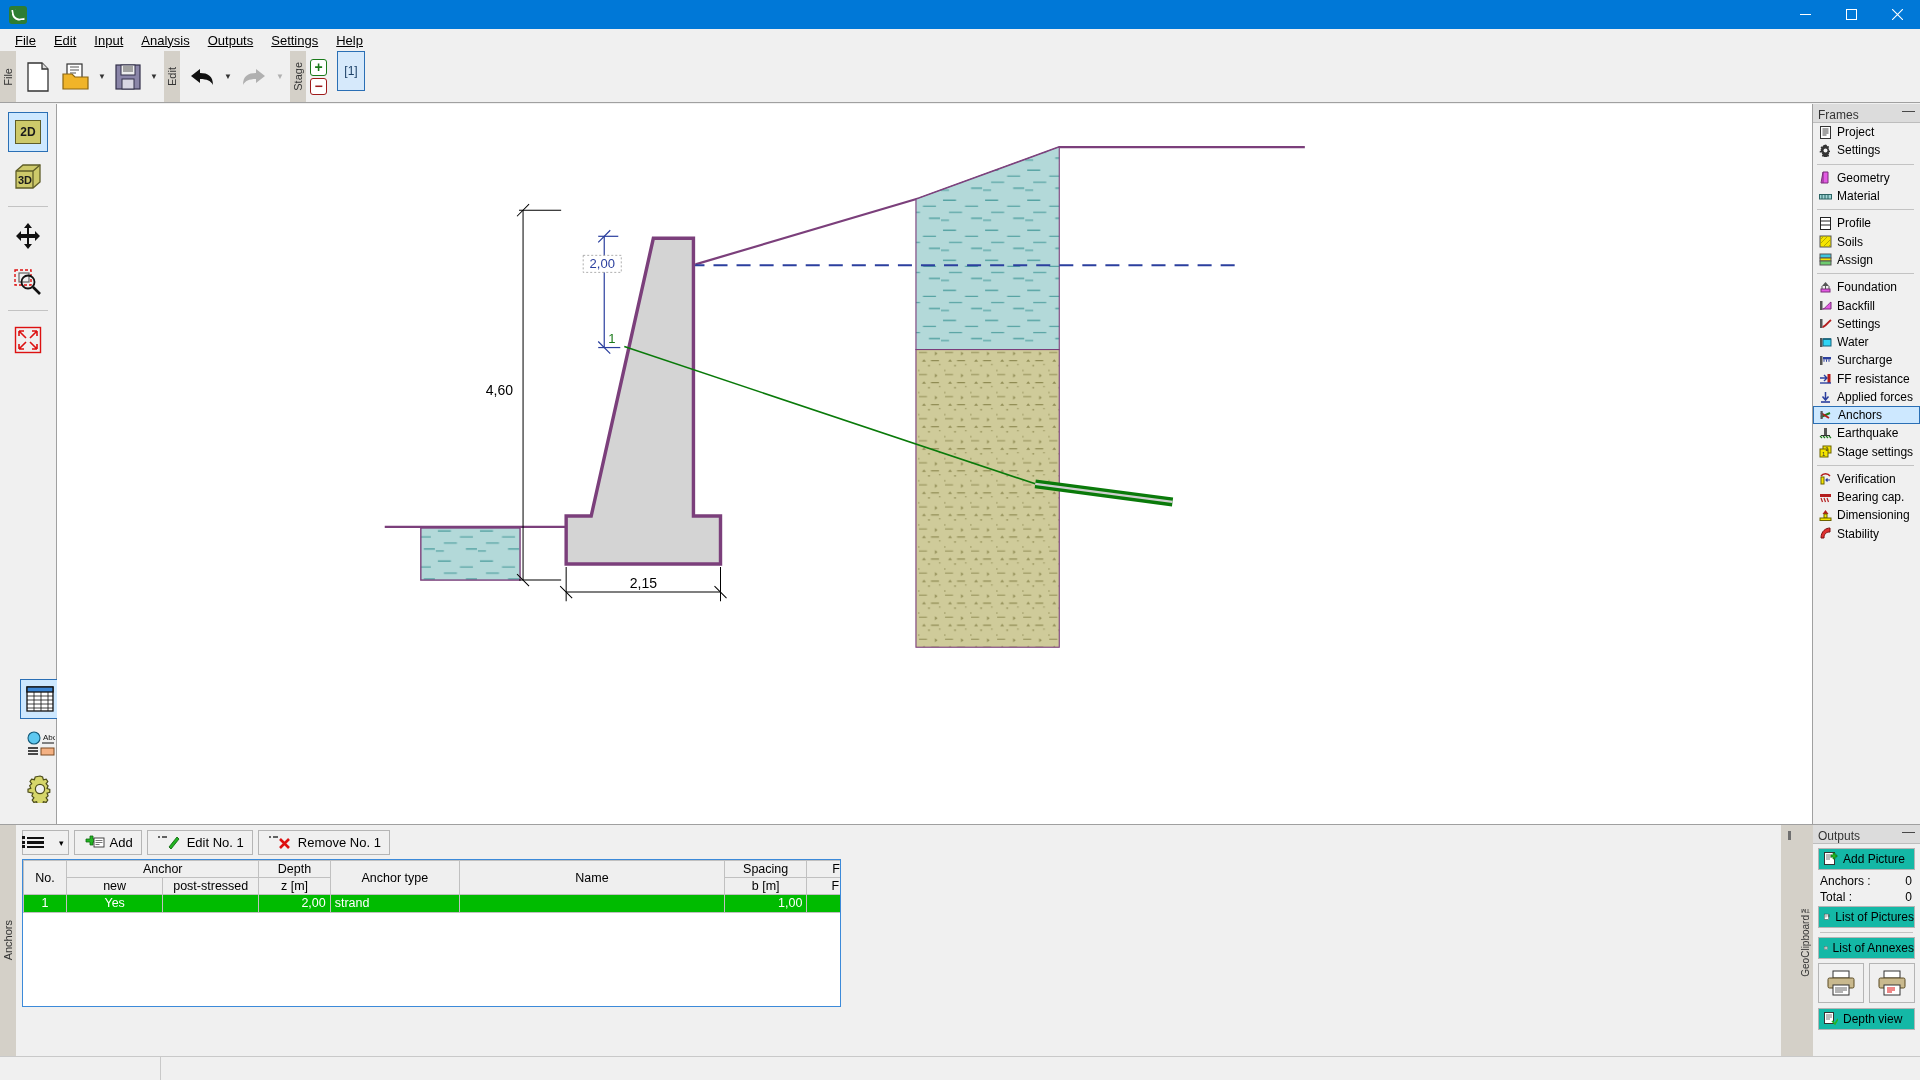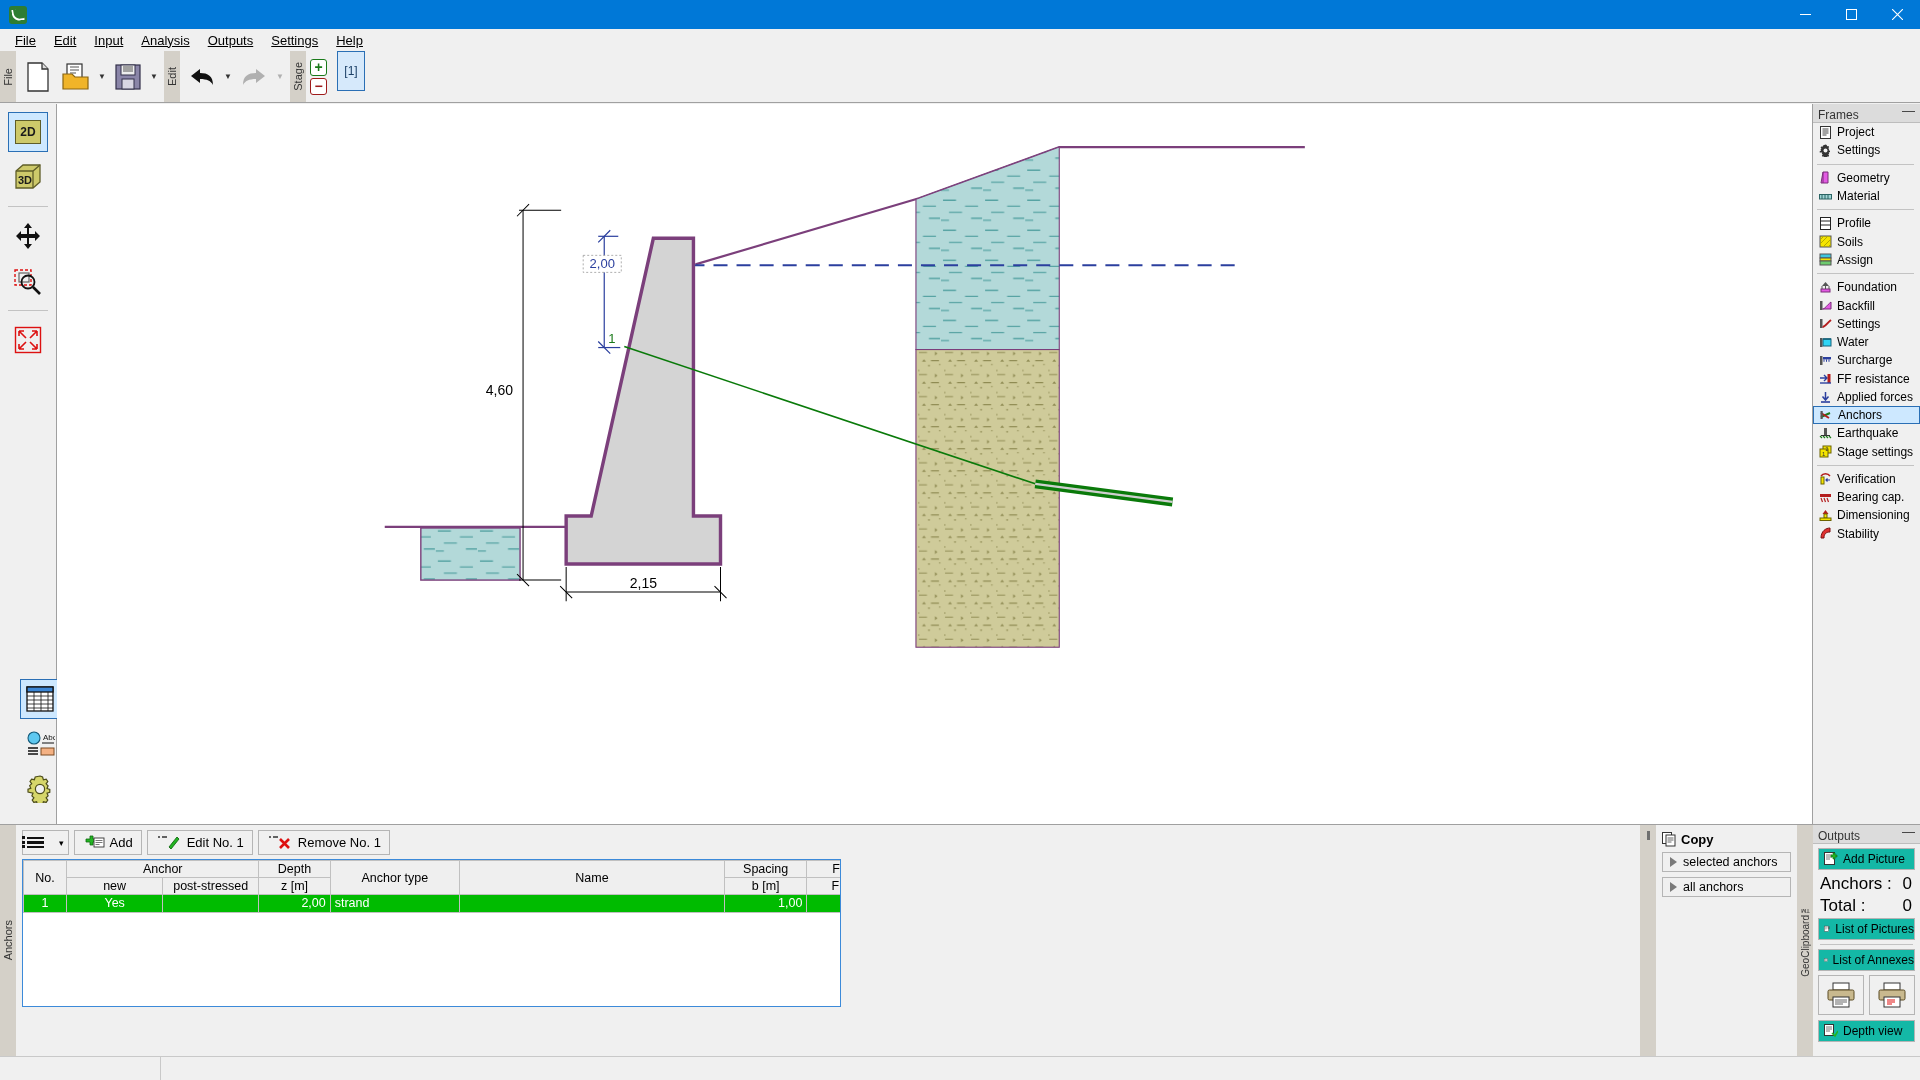--- a/index.html
+++ b/index.html
@@ -120,21 +120,21 @@
   .copy-btn{height:20px;border:1px solid #b5b5b5;background:#f0f0f0;display:flex;align-items:center;
     gap:6px;padding-left:7px;margin-bottom:5px;font-size:12.5px;cursor:default;}
   .tri{width:0;height:0;border-left:7px solid #7a7a7a;border-top:5px solid transparent;
     border-bottom:5px solid transparent;}
 
   
   #outputs{width:107px;background:#f0f0f0;display:flex;flex-direction:column;}
   .out-body{padding:4px 5px 0 5px;}
   .out-btn{height:22px;border:1px solid #b5b5b5;background:#14b8a6;display:flex;align-items:center;
     gap:5px;padding-left:5px;margin-bottom:4px;font-size:12px;cursor:default;white-space:nowrap;}
-  .out-row{display:flex;justify-content:space-between;font-size:17px;padding:0 3px 2px 2px;}
+  .out-row{display:flex;justify-content:space-between;font-size:12px;padding:0 3px 2px 2px;}
   .out-sep{height:1px;background:#c3c3c3;margin:4px 2px;}
   .print-row{display:flex;gap:5px;margin:3px 0 5px;}
   .print-btn{flex:1;height:40px;border:1px solid #b5b5b5;background:#f0f0f0;
     display:flex;align-items:center;justify-content:center;cursor:default;}
 
   
   #statusbar{position:absolute;top:1056px;left:0;width:1920px;height:24px;background:#f0f0f0;
     border-top:1px solid #c9c9c9;display:flex;align-items:center;}
   #sb-left{width:160px;height:24px;background:#f0f0f0;}
   #sb-cell{width:1px;height:24px;background:#c9c9c9;}
@@ -630,38 +630,20 @@
           </tr>
         </tbody>
       </table>
     </div>
   </div>
 
   <div class="gripper">
       <i></i>
     </div>
 
-  <div id="copy-panel">
-    <div class="copy-head">
-      <svg width="15" height="15" viewBox="0 0 15 15">
-        <rect x="0.5" y="0.5" width="9" height="11" fill="#fff" stroke="#333"></rect>
-        <rect x="4" y="3" width="9" height="11" fill="#fff" stroke="#333"></rect>
-        <path d="M5.5 6h6M5.5 8h6M5.5 10h4" stroke="#555" stroke-width=".9"></path>
-      </svg>
-      <span>Copy</span>
-    </div>
-    <div class="copy-btn">
-      <span class="tri"></span>
-      <span>selected anchors</span>
-    </div>
-    <div class="copy-btn">
-      <span class="tri"></span>
-      <span>all anchors</span>
-    </div>
-  </div>
 
   <div class="vlabel" style="background:#d4d0c8;">
     <span style="font-size:10px;">GeoClipboard™</span>
   </div>
 
   <div id="outputs">
     <div class="panel-head">
       <span>Outputs</span>
       <span class="min">—</span>
     </div>

